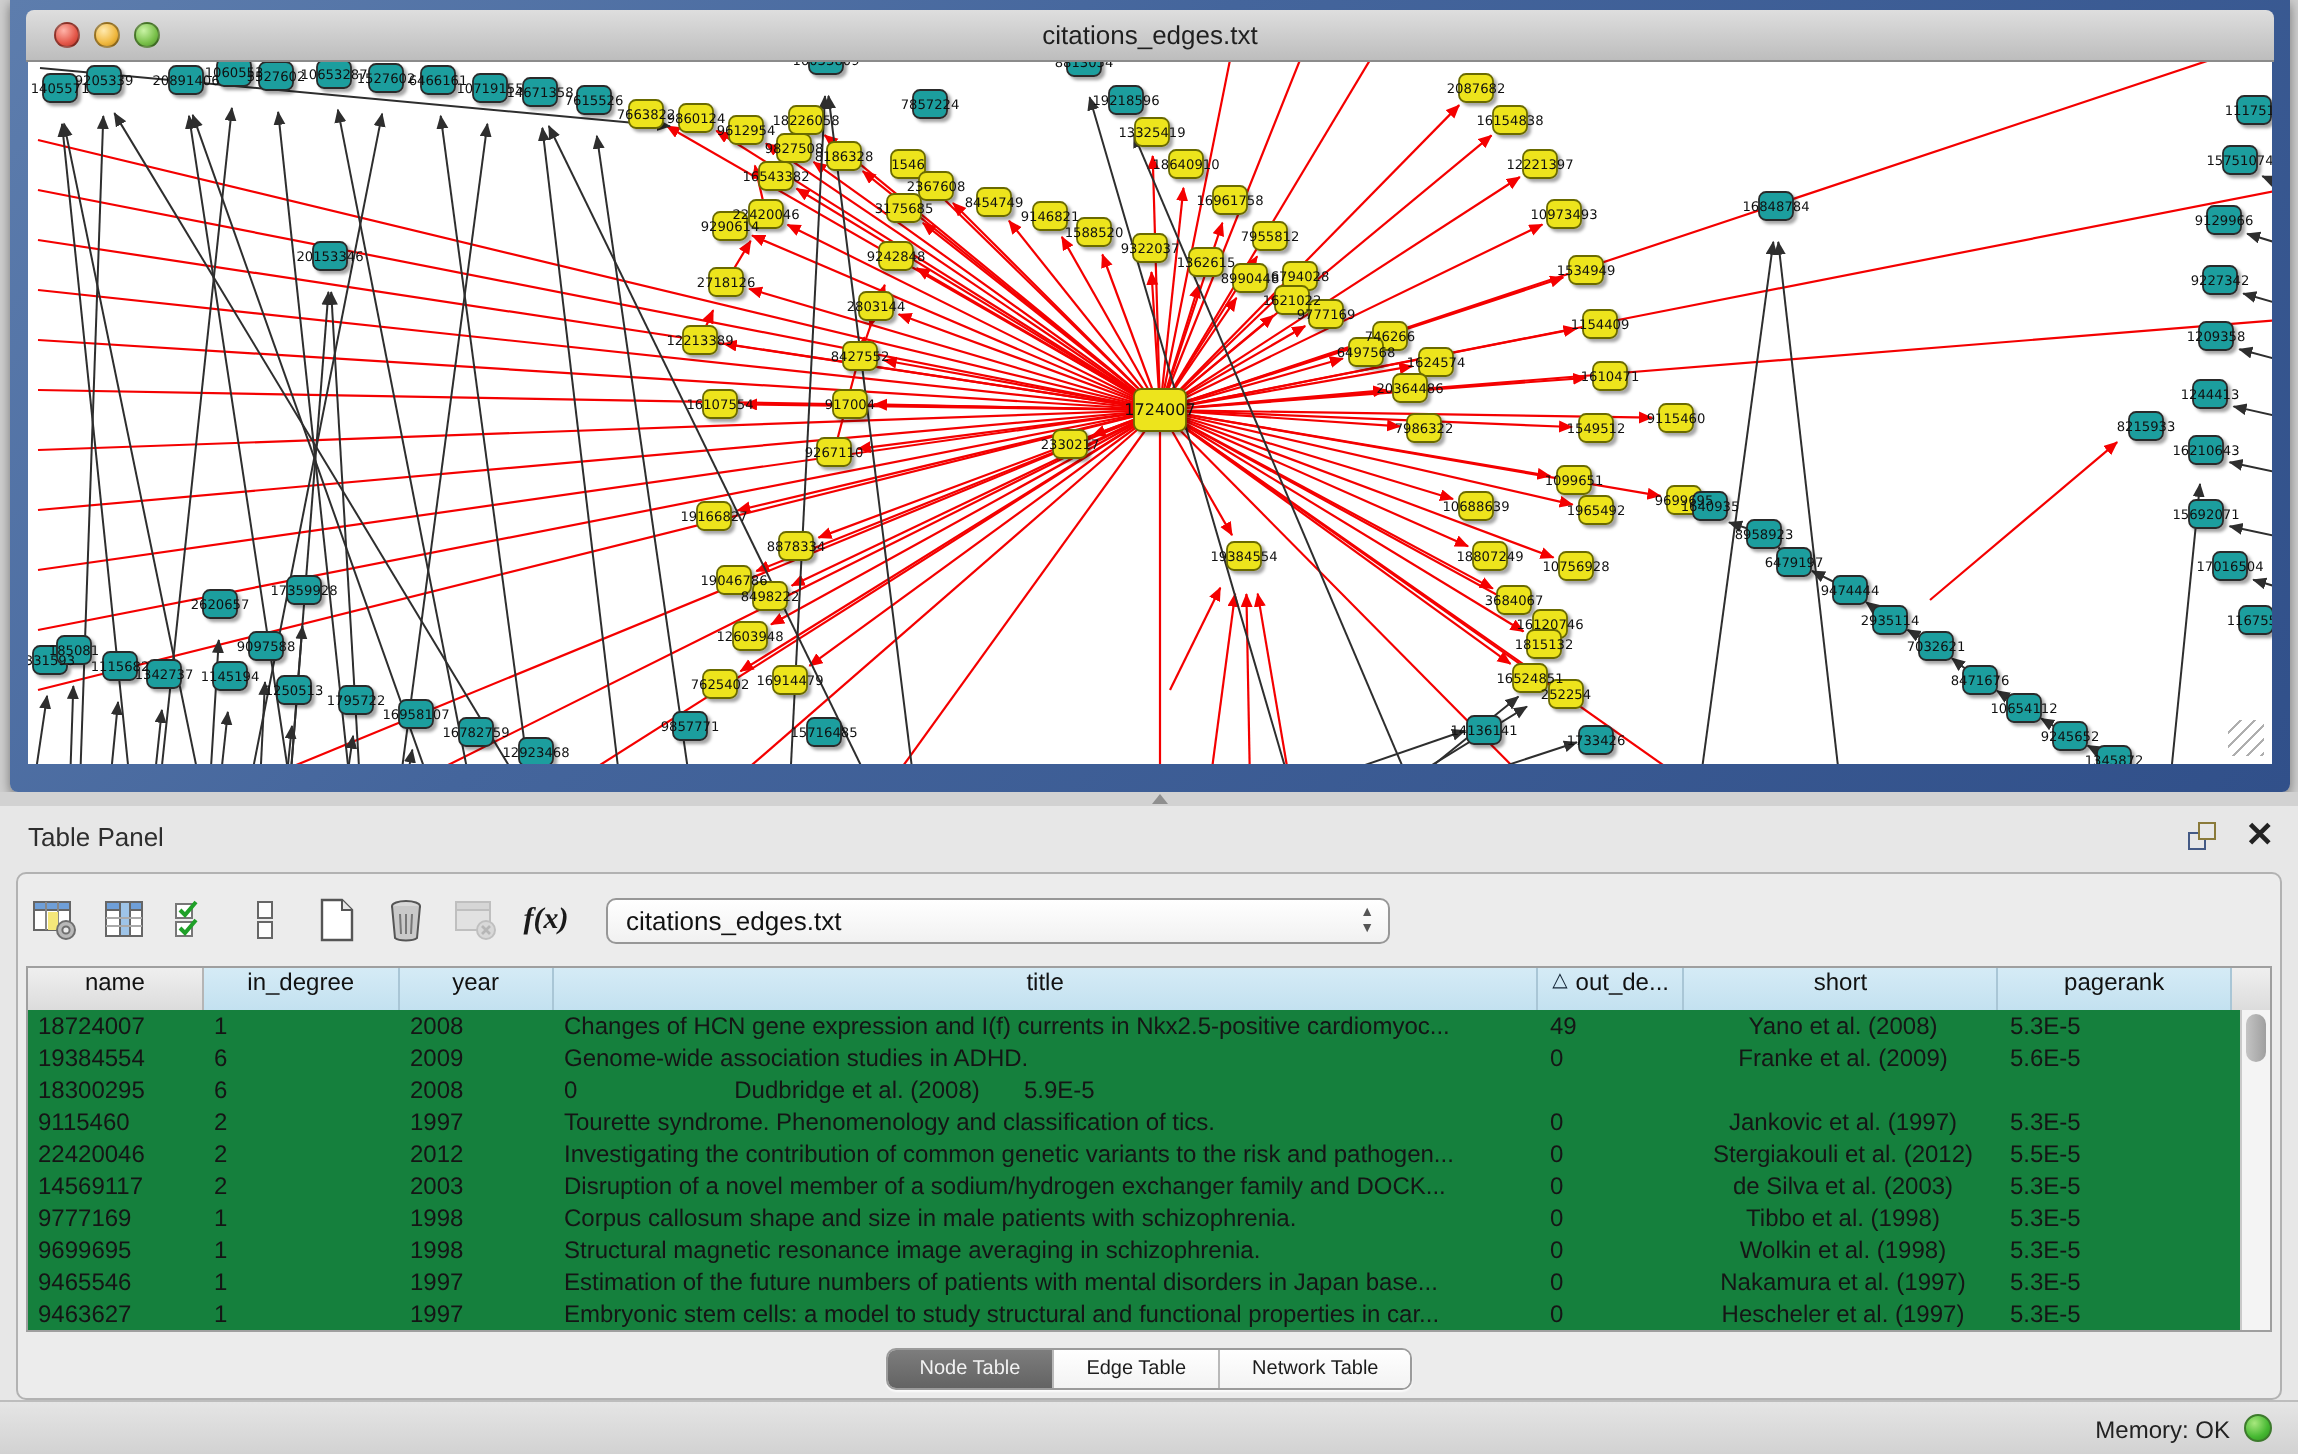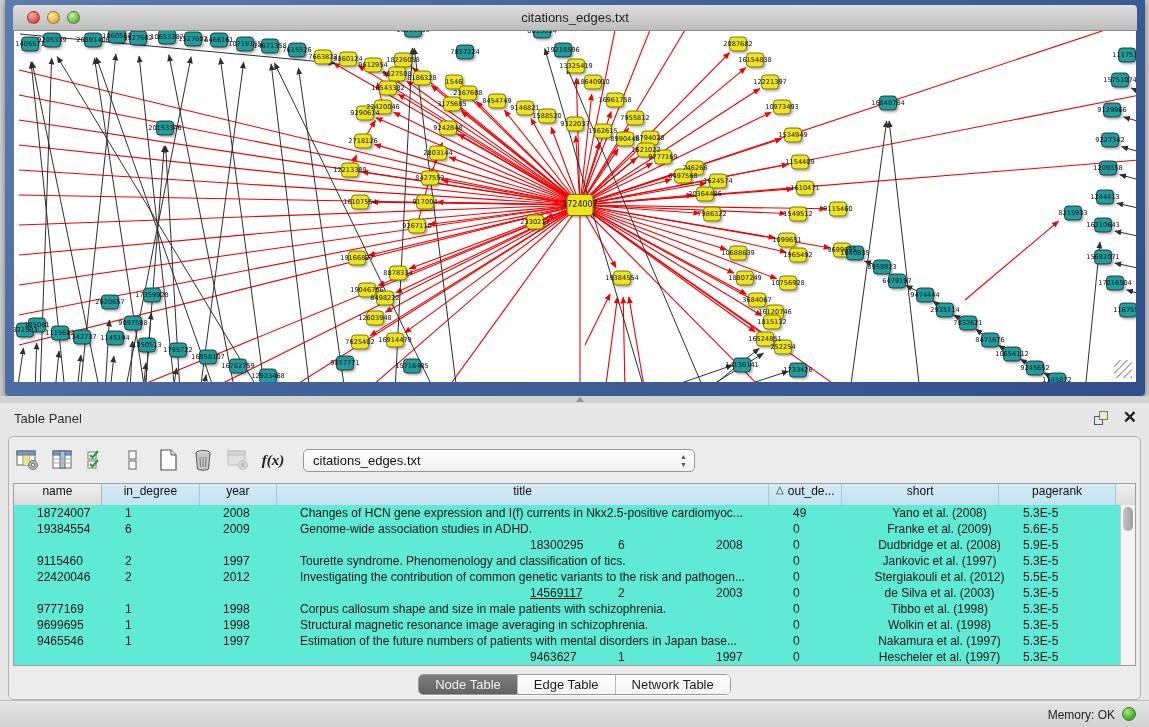--- a/index.html
+++ b/index.html
@@ -56,33 +56,33 @@
 
   
   .tp-table { position:absolute; left:4px; top:46px; width:1123px; height:183px;
     background:#ffffff; border:1px solid #9f9f9f; overflow:hidden; }
   .thead { display:flex; height:21px; border-bottom:1px solid #9a9a9a; }
   .th { height:21px; display:flex; align-items:flex-start; justify-content:center;
     font-size:12px; color:#111; background:linear-gradient(#d5ebf6,#c3e1f0);
     border-right:1px solid #a9c6d6; overflow:hidden; white-space:nowrap; cursor:pointer; }
   .th.gray { background:linear-gradient(#efefef,#dcdcdc); border-right:1px solid #b5b5b5; }
   .sort-tri { font-size:10px; margin-right:4px; color:#123; }
-  .trow { display:flex; height:16px; align-items:center; background:#5eead4; cursor:default;justify-content:flex-end; }
+  .trow { display:flex; height:16px; align-items:center; background:#15803d; cursor:default; }
   .td { font-size:12px; color:#151515; padding-left:5px; white-space:nowrap; overflow:hidden; }
   .td.center { text-align:center; padding-left:0; }
   .vscroll { position:absolute; right:0; top:21px; width:15px; height:161px;
     background:#f4f4f4; border-left:1px solid #c9c9c9; }
   .vthumb { position:absolute; left:2px; top:2px; width:10px; height:24px;
     background:linear-gradient(90deg,#c4c4c4,#9f9f9f); border-radius:5px; }
 
   
   .tab-bar { position:absolute; left:0; right:0; top:237px; display:flex; justify-content:center; }
   .seg { display:flex; border:1px solid #9b9b9b; border-radius:5px; overflow:hidden;
     background:#ffffff; height:21px; box-shadow:0 1px 1px rgba(255,255,255,.8); }
-  .seg-btn { padding:0 16px; font-size:13px; line-height:20px; color:#1c1c1c;
+  .seg-btn { padding:0 16px; font-size:10px; line-height:20px; color:#1c1c1c;
     border-right:1px solid #b9b9b9; cursor:pointer; background:linear-gradient(#ffffff,#f3f3f3); }
   .seg-btn:last-child { border-right:none; }
   .seg-btn.active { background:linear-gradient(#7d7d7d,#636363); color:#f2f2f2; }
 
   
   .status { position:absolute; left:0; top:700px; width:1149px; height:27px;
     background:linear-gradient(#e5e5e5,#d2d2d2); border-top:1px solid #bdbdbd; }
   .mem { position:absolute; right:34px; top:7px; font-size:12px; color:#222; }
   .mem-dot { position:absolute; right:13px; top:6px; width:14px; height:14px; border-radius:50%;
     border:1px solid #3d7a2d; background:radial-gradient(circle at 35% 30%,#a8e87e,#46b832 60%,#2e8f1e); }
@@ -679,23 +679,24 @@
           <div class="trow">
             <div class="td" style="width: 88px;">22420046</div>
             <div class="td" style="width: 98px;">2</div>
             <div class="td" style="width: 77px;">2012</div>
             <div class="td" style="width: 493px;">Investigating the contribution of common genetic variants to the risk and pathogen...</div>
             <div class="td" style="width: 73px;">0</div>
             <div class="td center" style="width: 157px;">Stergiakouli et al. (2012)</div>
             <div class="td" style="width: 117px;">5.5E-5</div>
           </div>
           <div class="trow">
-            <div class="td" style="width: 88px; text-decoration: underline;">14569117</div>
+            <div class="td" style="width: 88px;">14569117</div>
             <div class="td" style="width: 98px;">2</div>
             <div class="td" style="width: 77px;">2003</div>
+            <div class="td" style="width: 493px;">Disruption of a novel member of a sodium/hydrogen exchanger family and DOCK...</div>
             <div class="td" style="width: 73px;">0</div>
             <div class="td center" style="width: 157px;">de Silva et al. (2003)</div>
             <div class="td" style="width: 117px;">5.3E-5</div>
           </div>
           <div class="trow">
             <div class="td" style="width: 88px;">9777169</div>
             <div class="td" style="width: 98px;">1</div>
             <div class="td" style="width: 77px;">1998</div>
             <div class="td" style="width: 493px;">Corpus callosum shape and size in male patients with schizophrenia.</div>
             <div class="td" style="width: 73px;">0</div>
@@ -717,20 +718,21 @@
             <div class="td" style="width: 77px;">1997</div>
             <div class="td" style="width: 493px;">Estimation of the future numbers of patients with mental disorders in Japan base...</div>
             <div class="td" style="width: 73px;">0</div>
             <div class="td center" style="width: 157px;">Nakamura et al. (1997)</div>
             <div class="td" style="width: 117px;">5.3E-5</div>
           </div>
           <div class="trow">
             <div class="td" style="width: 88px;">9463627</div>
             <div class="td" style="width: 98px;">1</div>
             <div class="td" style="width: 77px;">1997</div>
+            <div class="td" style="width: 493px;">Embryonic stem cells: a model to study structural and functional properties in car...</div>
             <div class="td" style="width: 73px;">0</div>
             <div class="td center" style="width: 157px;">Hescheler et al. (1997)</div>
             <div class="td" style="width: 117px;">5.3E-5</div>
           </div>
         </div>
       <div class="vscroll">
         <div class="vthumb"></div>
       </div>
     </div>
 

